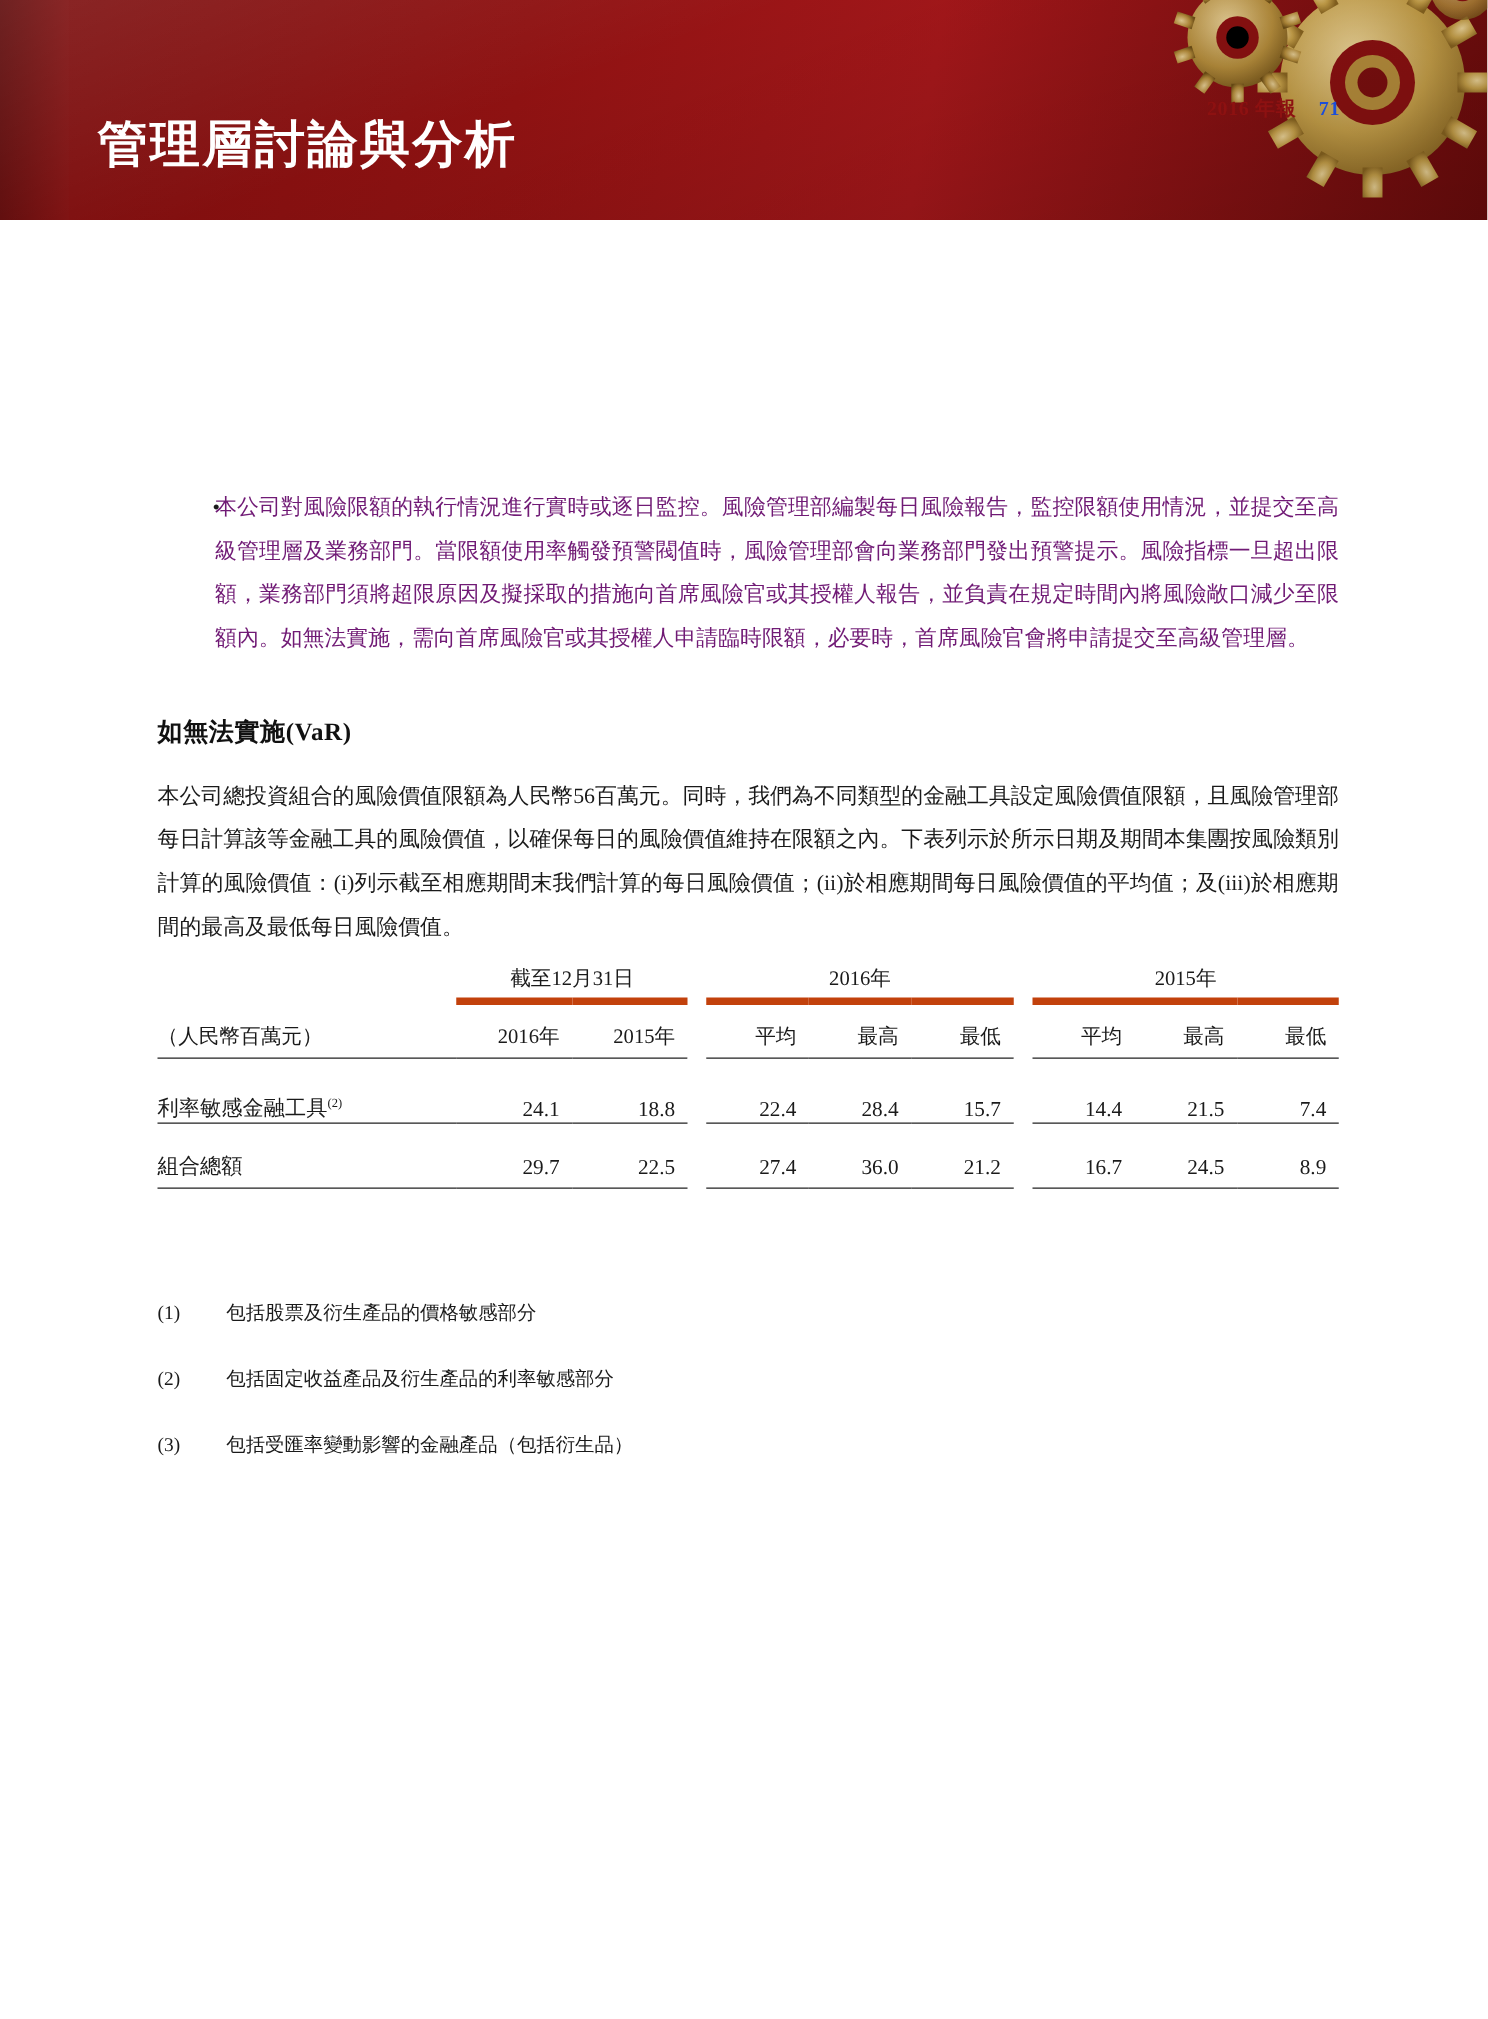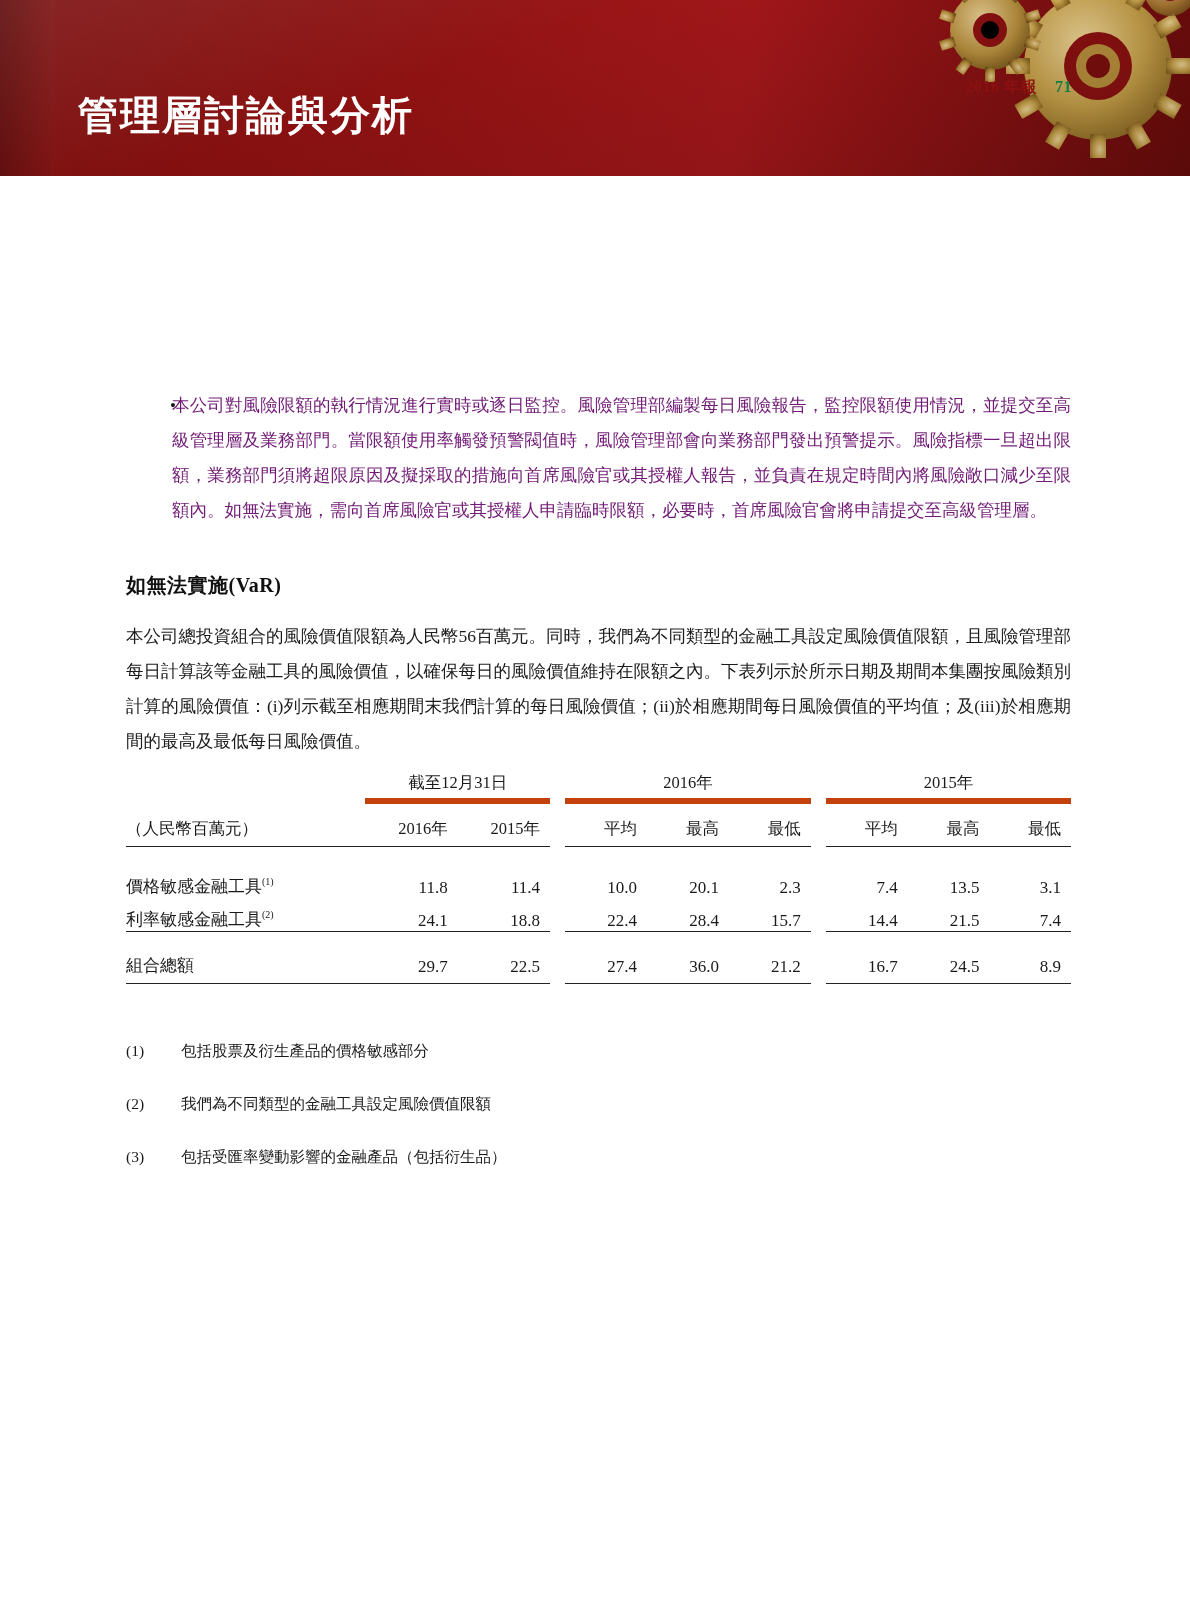--- a/index.html
+++ b/index.html
@@ -224,21 +224,21 @@
     position: absolute;
     right: 118px;
     bottom: 78px;
     font-size: 16px;
     color: #8d1111;
     font-weight: 700;
     letter-spacing: 0.5px;
     white-space: nowrap;
   }
   .footer .pg {
-    color: #15803d;
+    color: #1d4ed8;
     margin-left: 18px;
     font-weight: 700;
   }
 </style>
 </head>
 <body>
 
 <div class="header-band">
   <div class="header-dark-left"></div>
   <svg class="gears" viewBox="0 0 330 220">
@@ -351,33 +351,20 @@
       <td class="col-head">最低</td>
       <td class="grp-gap" style="border-bottom:1px solid #fff"></td>
       <td class="col-head">平均</td>
       <td class="col-head">最高</td>
       <td class="col-head">最低</td>
     </tr>
     <tr class="spacer-row">
           <td colspan="11"></td>
         </tr>
 
-    <tr class="data-row">
-      <td class="label"><span>價格敏感金融工具</span><sup>(1)</sup></td>
-      <td class="num">11.8</td>
-      <td class="num">11.4</td>
-      <td></td>
-      <td class="num">10.0</td>
-      <td class="num">20.1</td>
-      <td class="num">2.3</td>
-      <td></td>
-      <td class="num">7.4</td>
-      <td class="num">13.5</td>
-      <td class="num">3.1</td>
-    </tr>
 
     <tr class="data-row">
       <td class="label"><span>利率敏感金融工具</span><sup>(2)</sup></td>
       <td class="num">24.1</td>
       <td class="num">18.8</td>
       <td></td>
       <td class="num">22.4</td>
       <td class="num">28.4</td>
       <td class="num">15.7</td>
       <td></td>
@@ -419,21 +406,21 @@
   </tbody>
     </table>
 
   <div class="footnotes">
     <div class="footnote">
       <div class="fn-marker">(1)</div>
       <div class="fn-text">包括股票及衍生產品的價格敏感部分</div>
     </div>
     <div class="footnote">
       <div class="fn-marker">(2)</div>
-      <div class="fn-text">我們為不同類型的金融工具設定風險價值限額</div>
+      <div class="fn-text">包括固定收益產品及衍生產品的利率敏感部分</div>
     </div>
     <div class="footnote">
       <div class="fn-marker">(3)</div>
       <div class="fn-text">包括受匯率變動影響的金融產品（包括衍生品）</div>
     </div>
   </div>
 
   <div class="footer">
     <span>2016 年報</span><span class="pg">71</span>
   </div>

